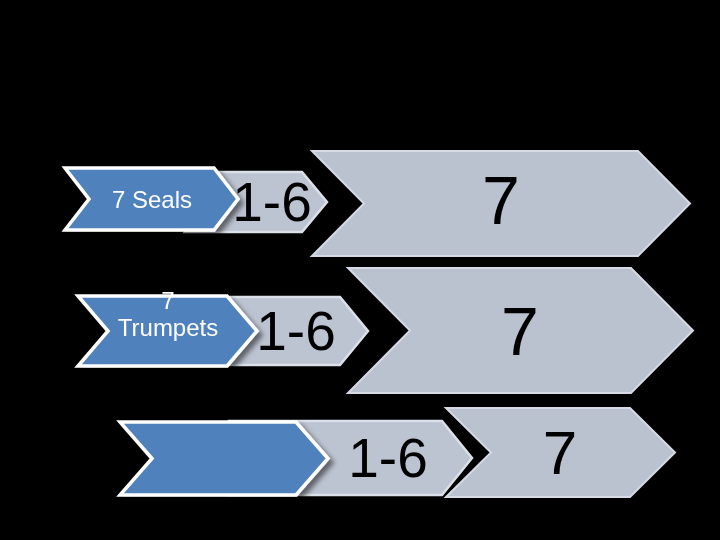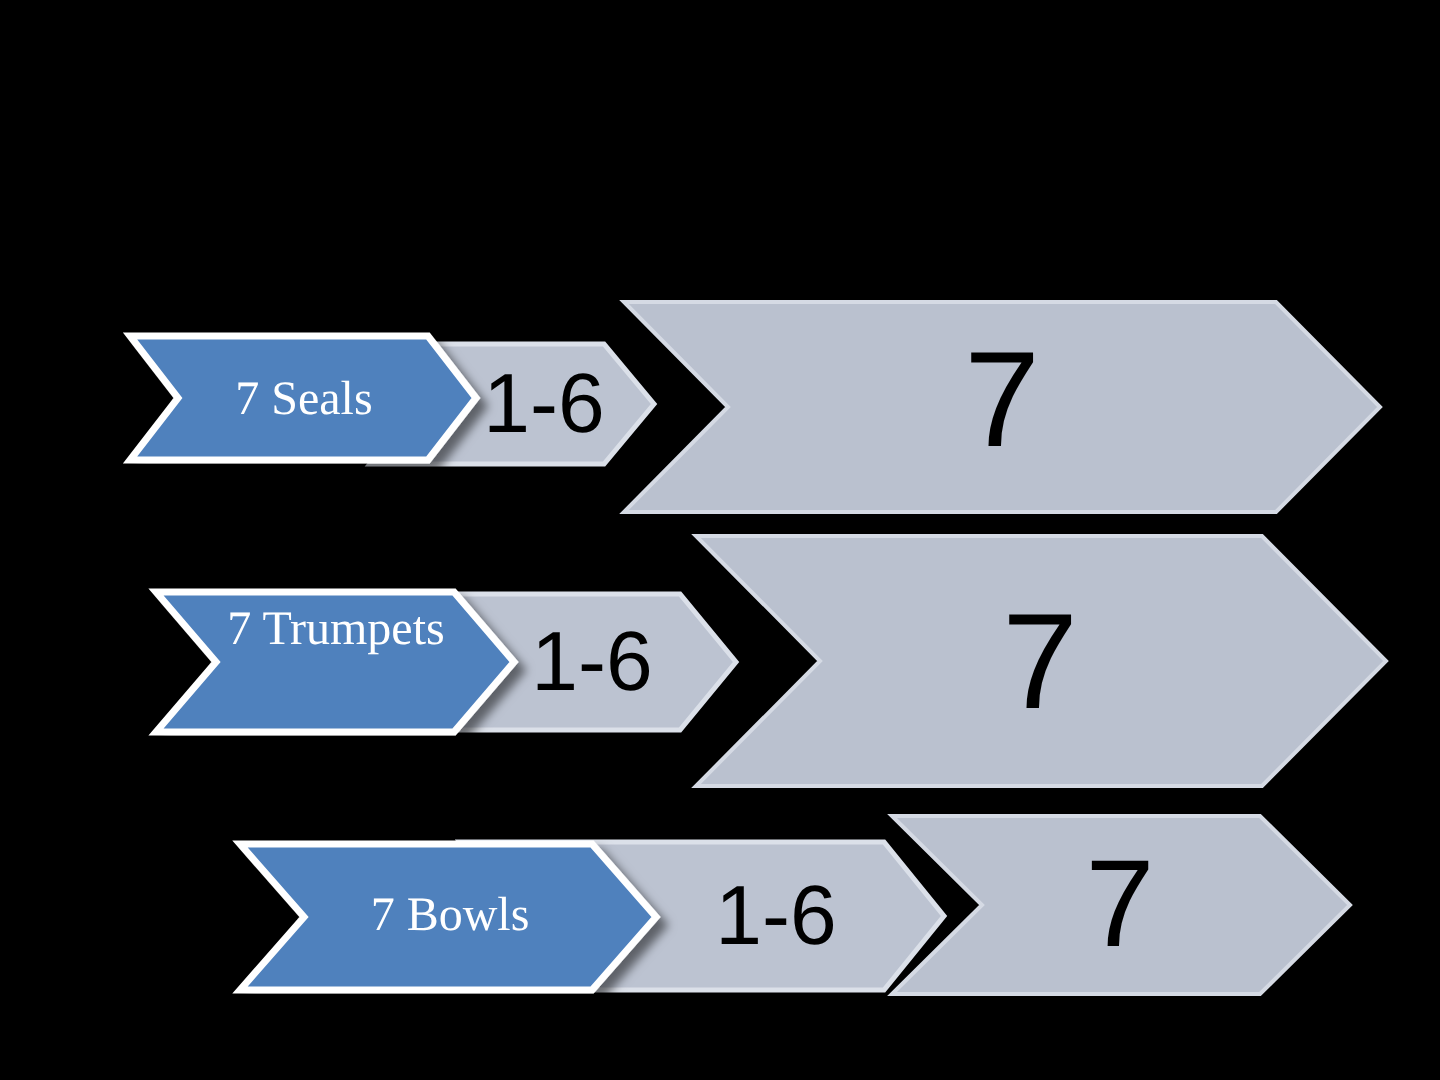--- a/index.html
+++ b/index.html
@@ -18,25 +18,24 @@
     align-items: center;
     justify-content: center;
     text-align: center;
     white-space: normal;
     pointer-events: none;
   }
   .label {
     color: #ffffff;
     font-size: 24px;
     line-height: 1.12;
-    font-family: Liberation Serif, serif;
   }
   .range {
     color: #000000;
-    font-size: 42px;
+    font-size: 55px;
     line-height: 1;
   }
   .final {
     color: #000000;
     font-size: 68px;
     line-height: 1;
   }
   .final.small { font-size: 62px; }
 </style>
 </head>
@@ -71,17 +70,16 @@
   </svg>
 
   <div class="txt label" style="left:89px; top:184px; width:126px; height:32px;">7 Seals</div>
   <div class="txt range" style="left:222px; top:178px; width:100px; height:48px;">1-6</div>
   <div class="txt final" style="left:401px; top:158px; width:200px; height:84px;">7</div>
 
   <div class="txt label" style="left:110px; top:284px; width:116px; height:62px;">7 Trumpets</div>
   <div class="txt range" style="left:246px; top:307px; width:100px; height:48px;">1-6</div>
   <div class="txt final" style="left:420px; top:288px; width:200px; height:85px;">7</div>
 
-  <div class="txt label" style="left:158px; top:442px; width:134px; height:32px;">7 Bowls</div>
   <div class="txt range" style="left:338px; top:434px; width:100px; height:48px;">1-6</div>
   <div class="txt final small" style="left:460px; top:414px; width:200px; height:77px;">7</div>
 
 </div>
 
 </body></html>

